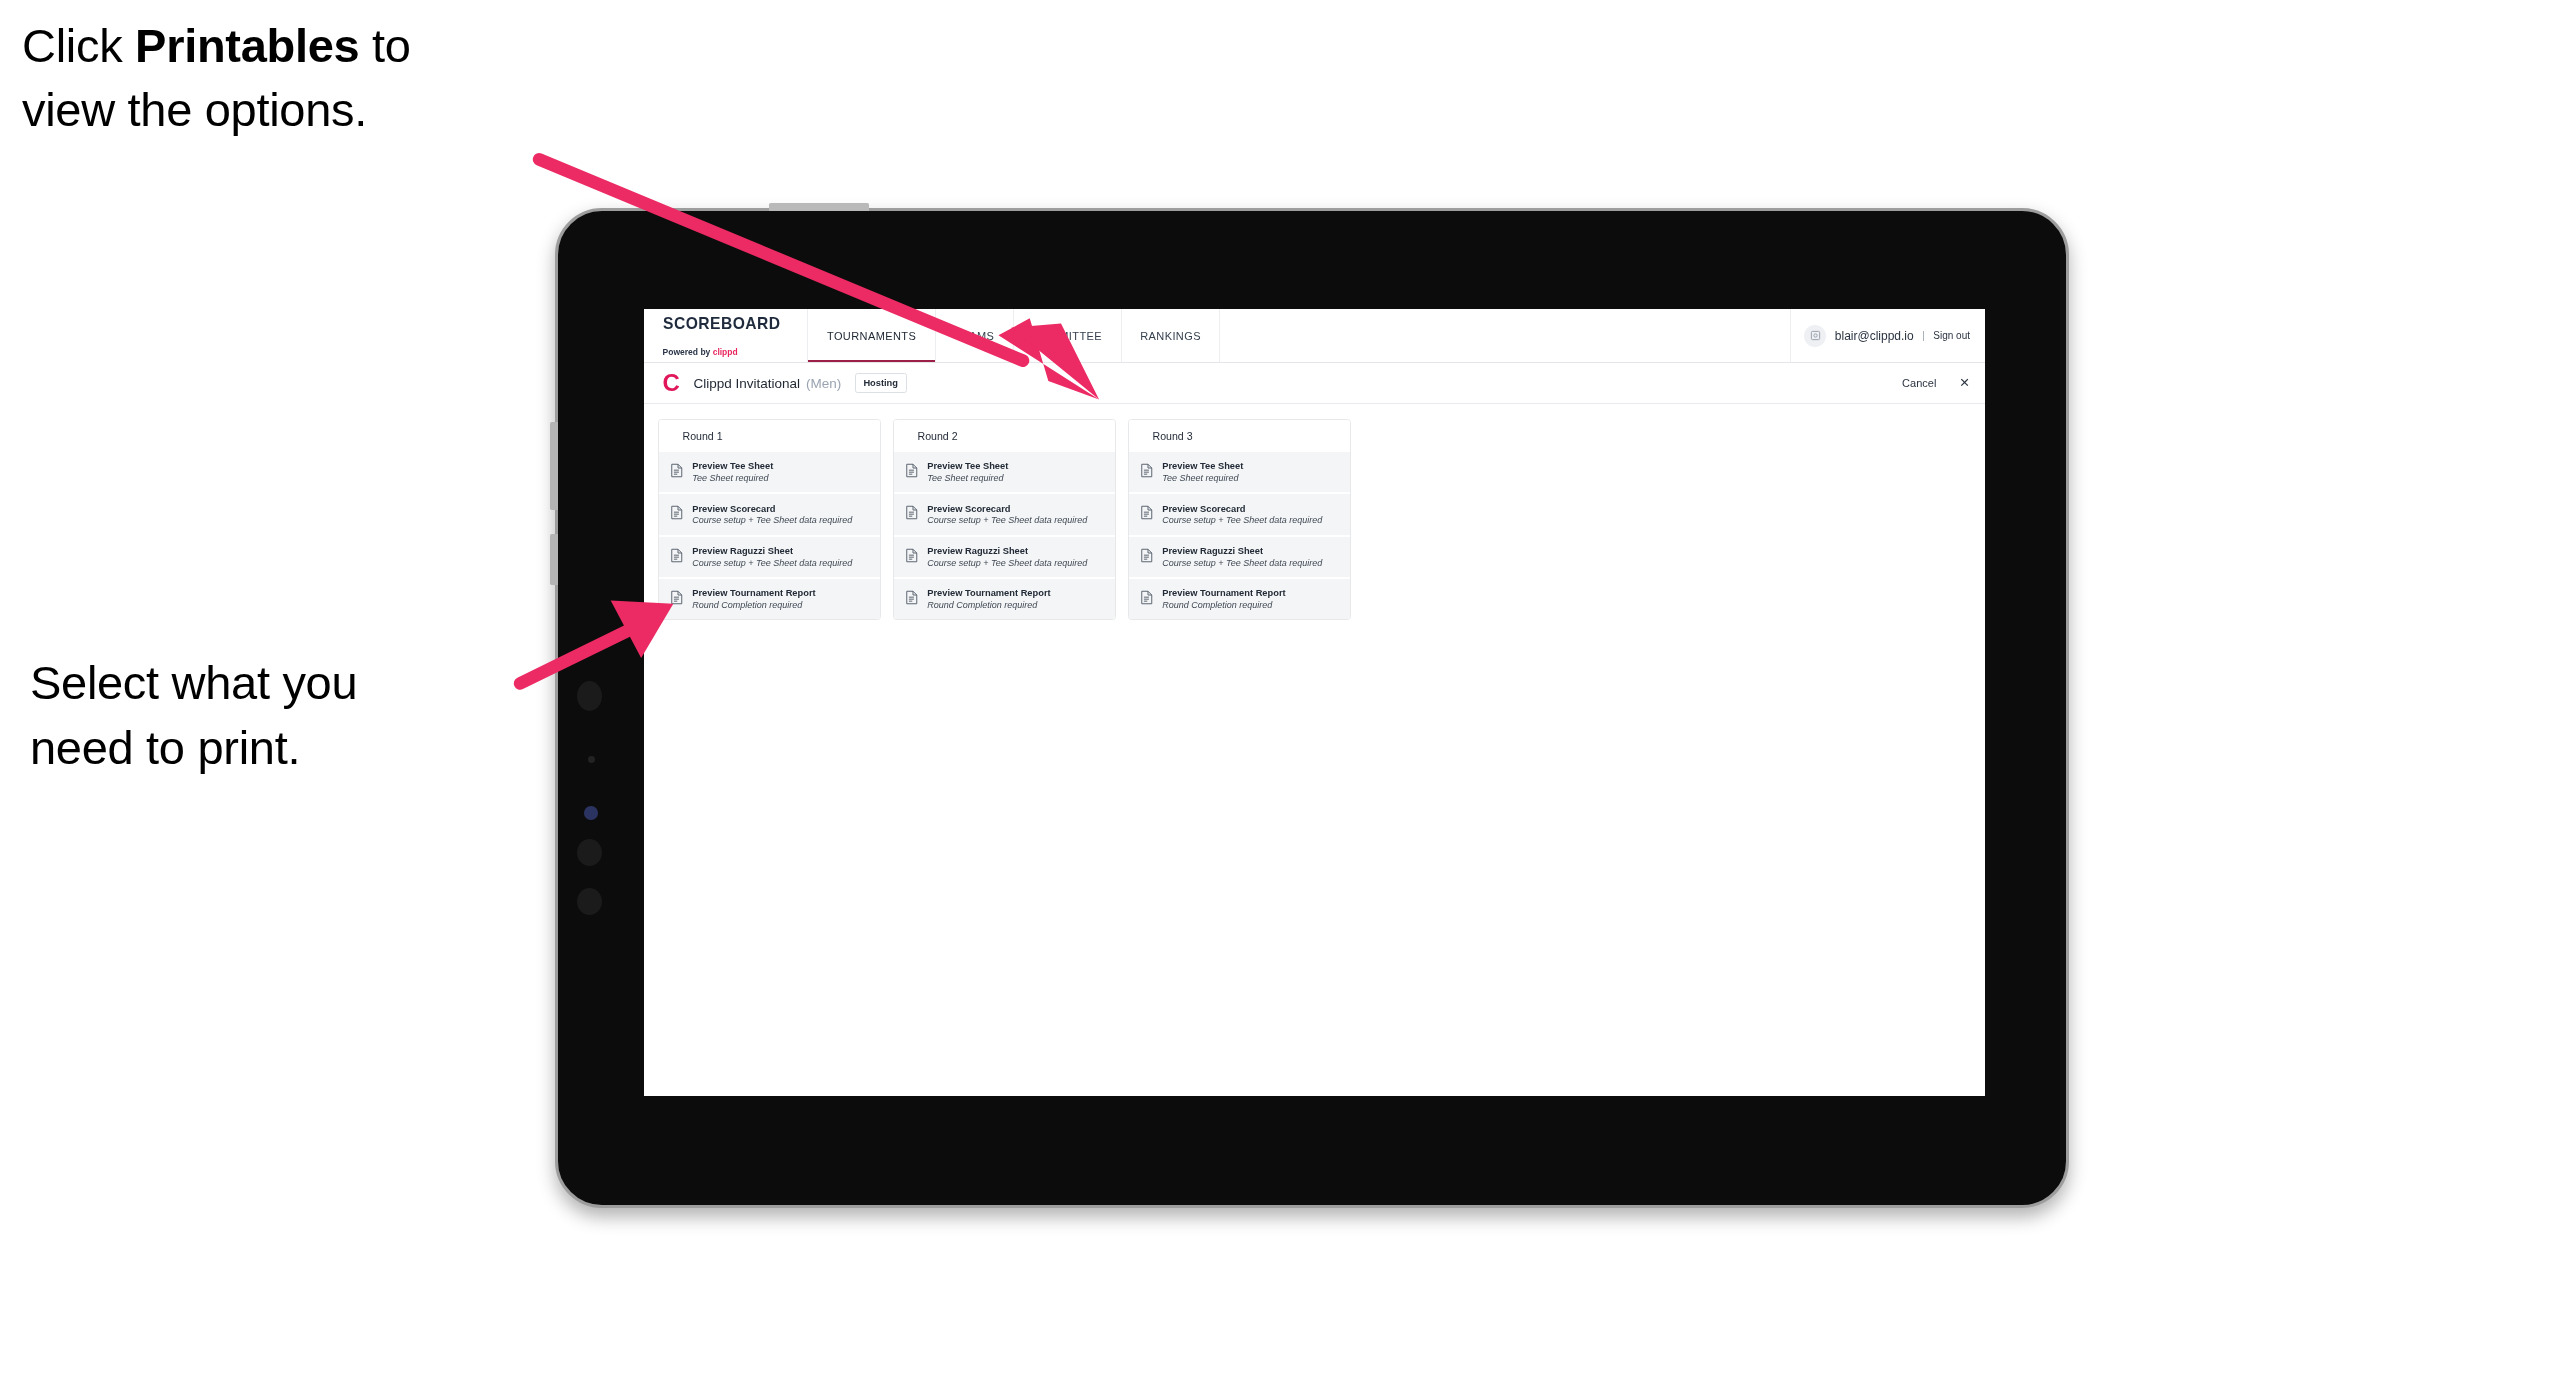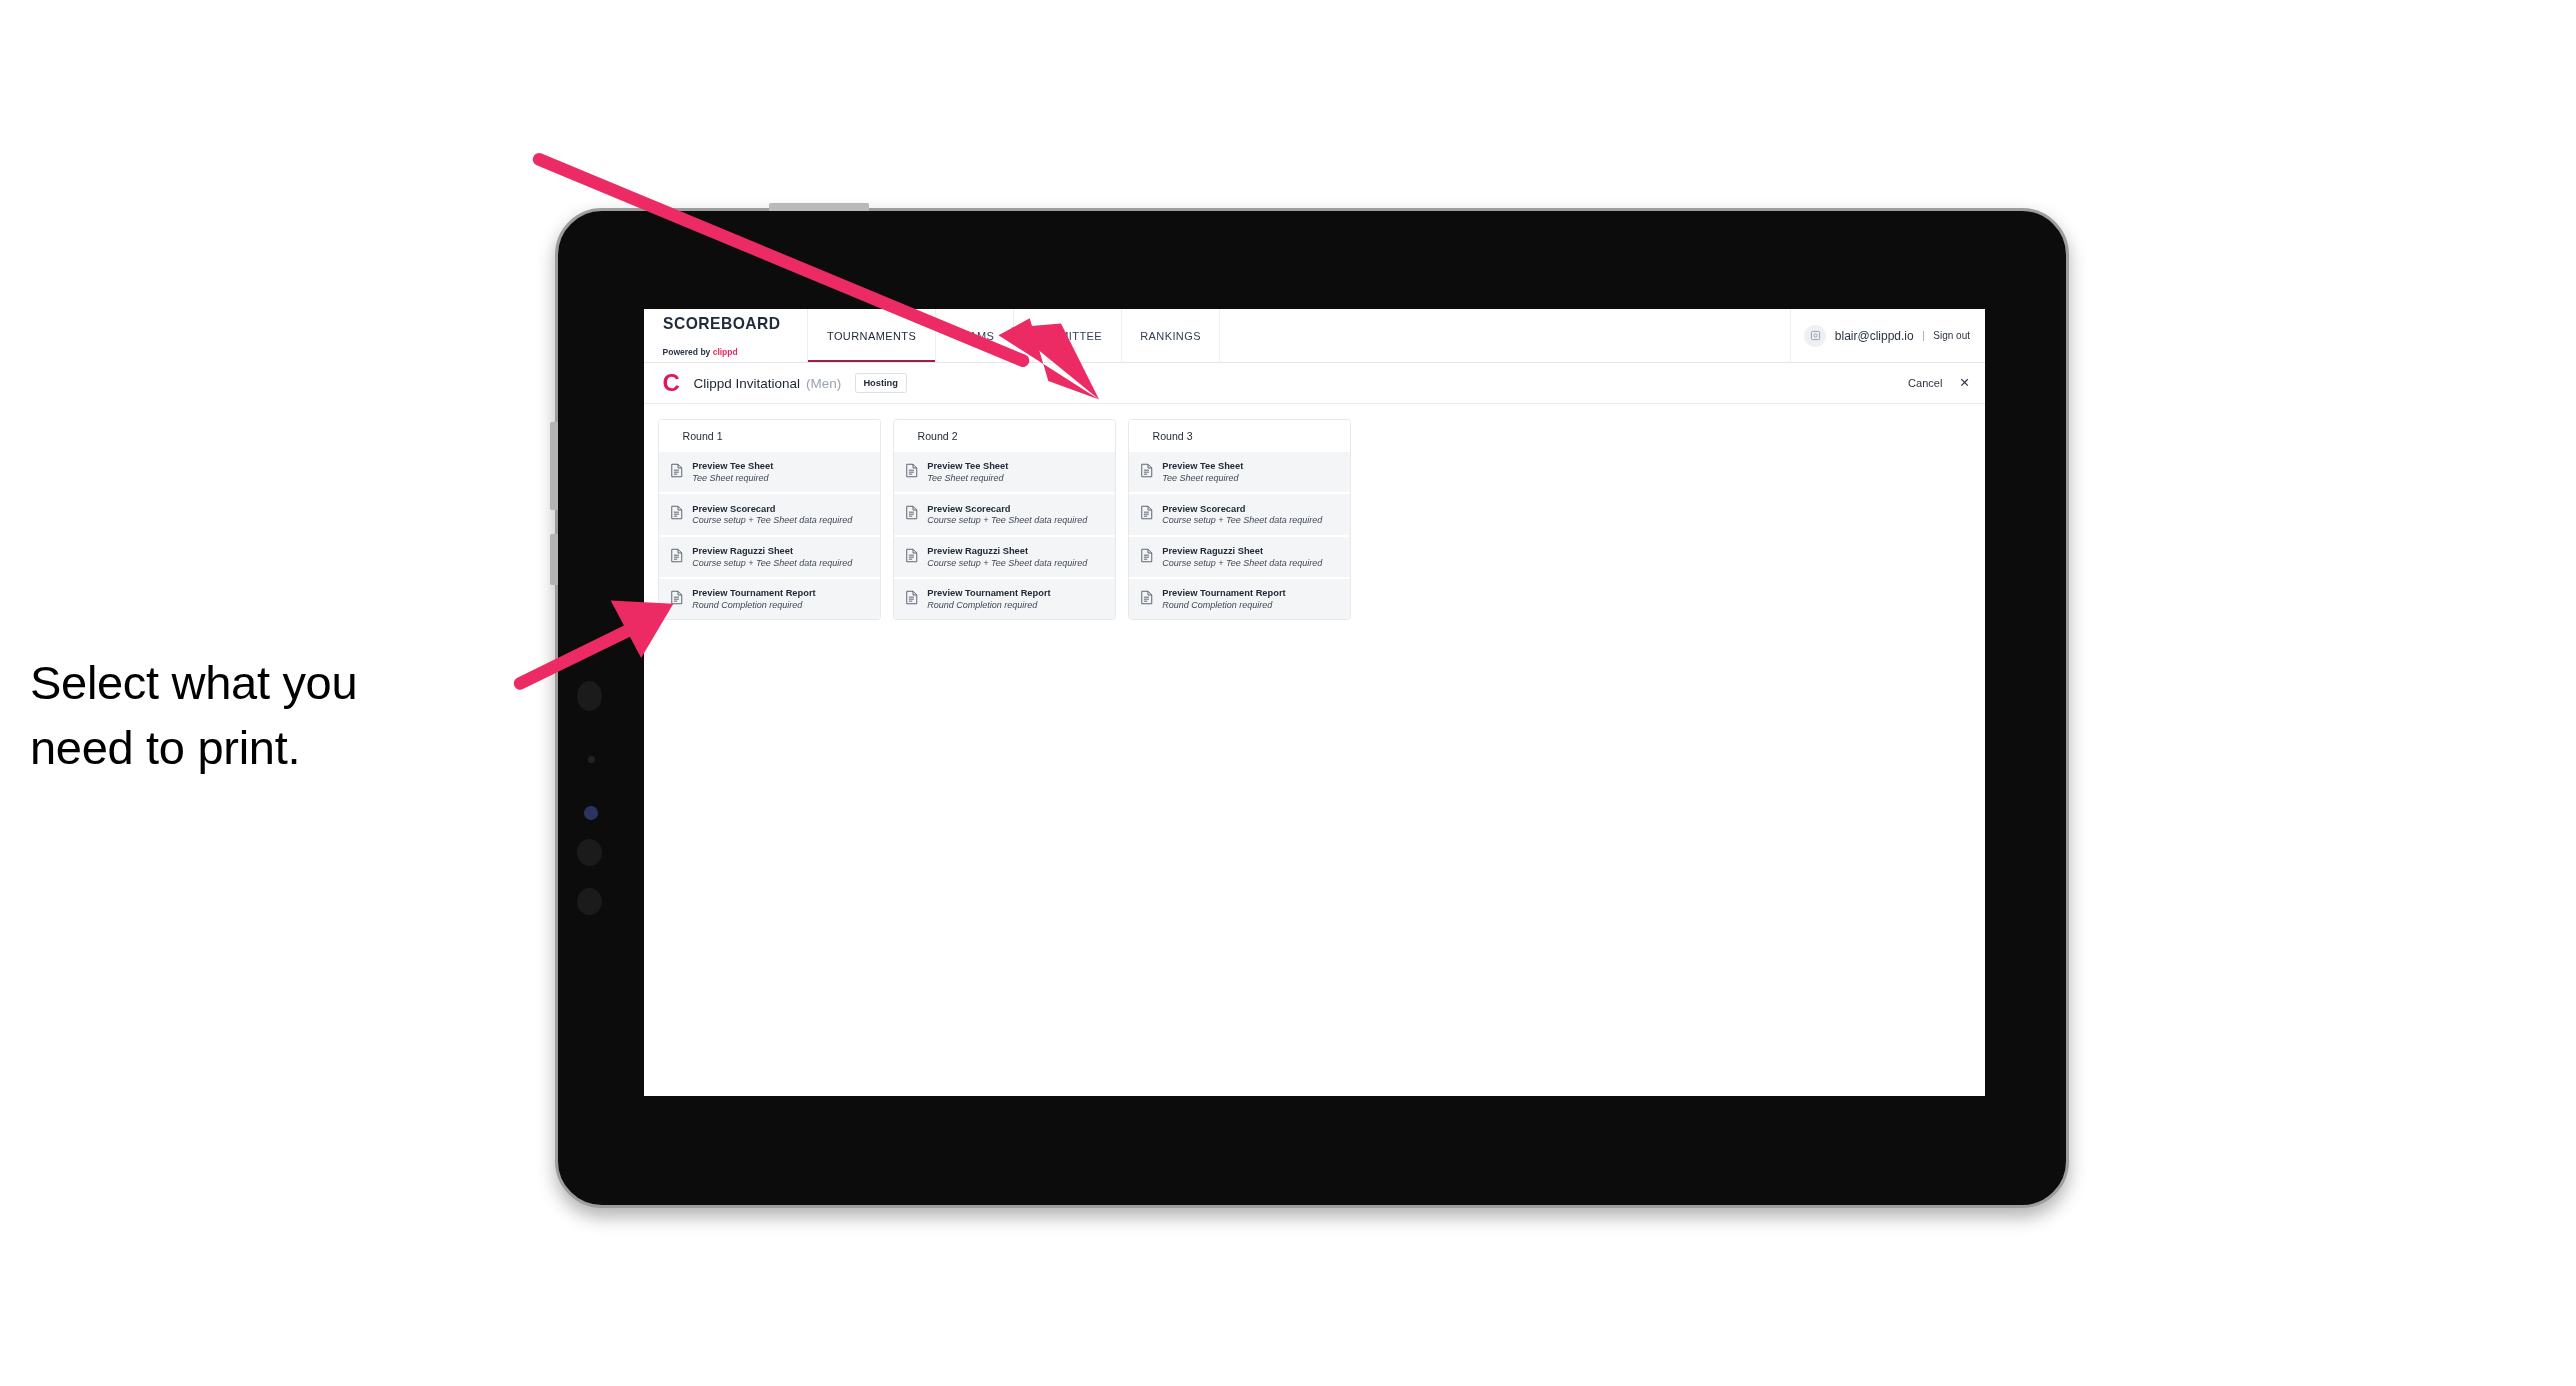--- a/index.html
+++ b/index.html
@@ -138,21 +138,21 @@
   }
   #tour-name { font-size: 13.5px; color: #1f2733; }
   #tour-gender { font-size: 13.5px; color: #9aa4b1; margin-left: 6px; }
   #hosting-badge {
     margin-left: 13.5px; padding: 4.2px 7.6px;
     border: 0.8px solid #dcdfe3; border-radius: 2.5px;
     font-size: 9.3px; font-weight: 700; color: #232c38;
     background: #fff;
   }
   #cancel-btn {
-    margin-left: auto; display: flex; align-items: center; gap: 17px;
+    margin-left: auto; display: flex; align-items: center; gap: 23px;
     font-size: 11px; color: #2b3442; justify-content: space-between;
   }
   #cancel-x { font-size: 12.7px; color: #2b3442; line-height: 1; }
 
   
   #subnav {
     height: 32px; background: #2b3a50;
     display: flex; align-items: center; gap: 3.4px;
     padding: 0 8.5px;
     border-bottom: 1.7px solid #c7cbd4;
@@ -201,20 +201,22 @@
   .print-sub {
     font-size: 9px; font-style: italic; color: #404955;
     white-space: nowrap;
   }
 </style>
 </head>
 <body>
 
 <div id="stage">
 
+  <div class="ann" id="ann-1"><span>Click </span><b>Printables</b><span> to
+view the options.</span></div>
 
   <div class="ann" id="ann-2">Select what you
  need to print.</div>
 
 
   <svg class="arrow-svg" id="arrow-1" width="609" height="288" viewBox="0 0 720 340">
     <line x1="38" y1="38" x2="610" y2="276" stroke="#ec2a63" stroke-width="15" stroke-linecap="round"></line>
     <polygon points="700,322 581,246 618,226 640,300" fill="#ec2a63"></polygon>
     <polygon points="700,322 596,237 655,232" fill="#ec2a63"></polygon>
   </svg>

